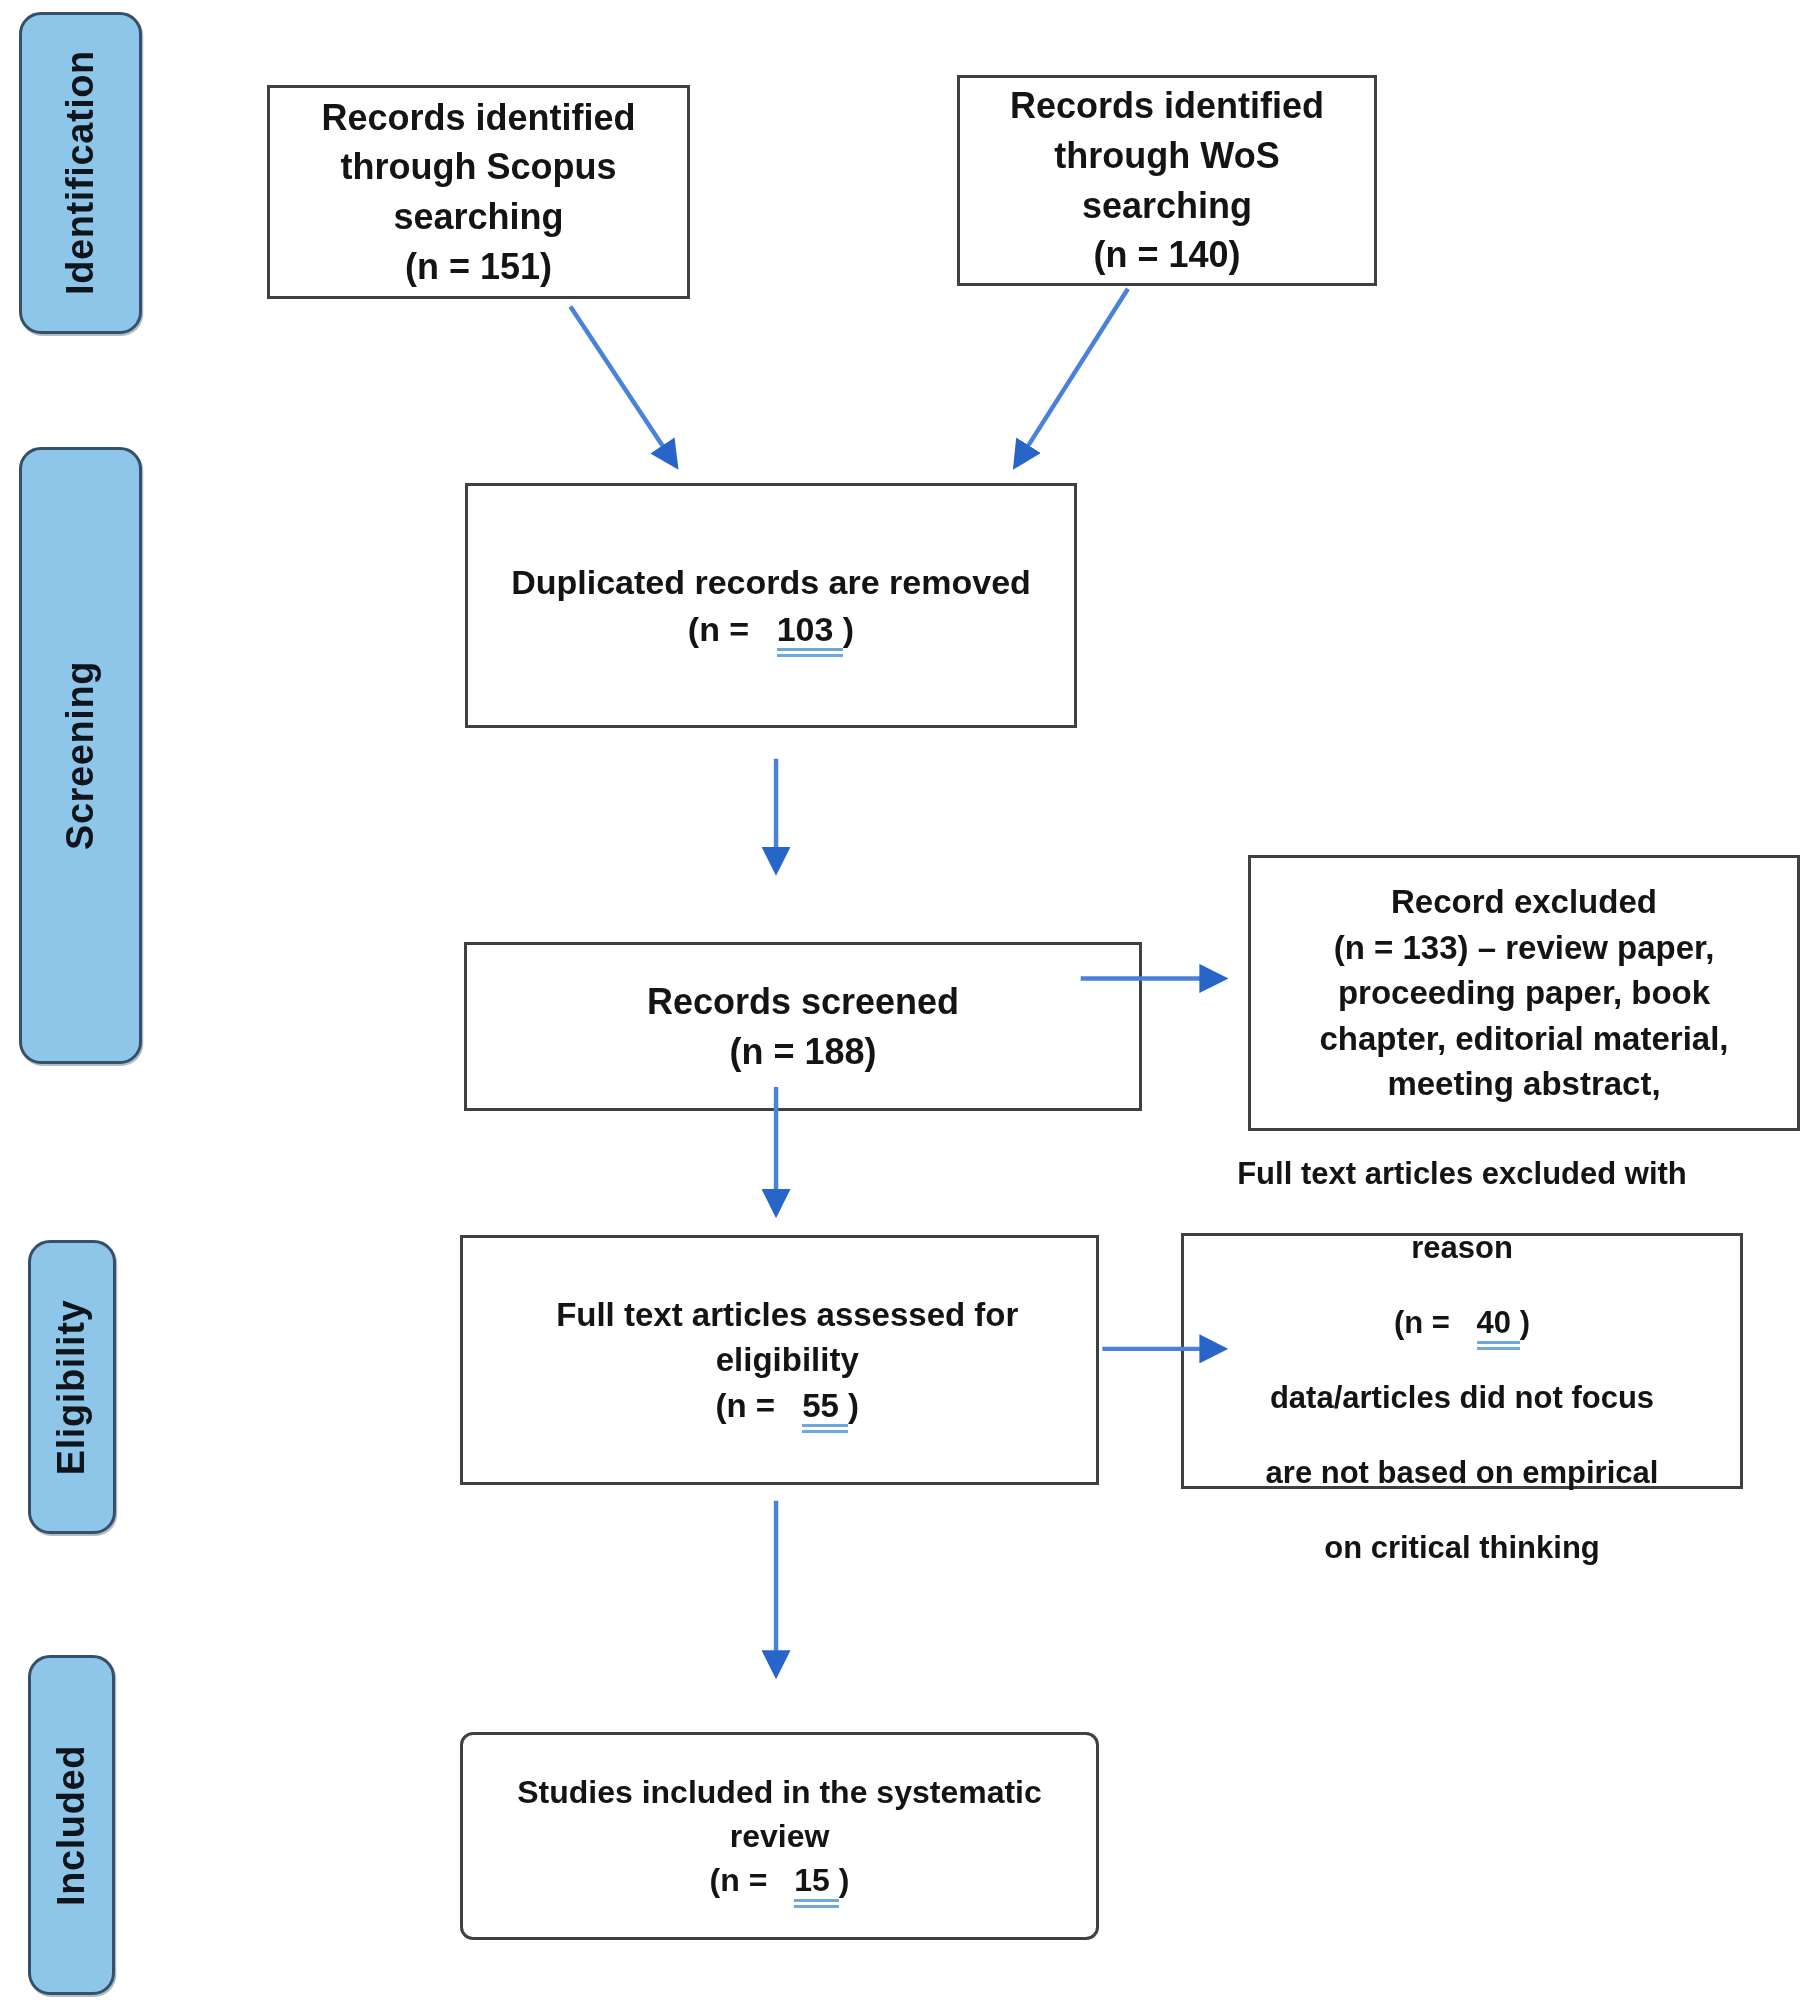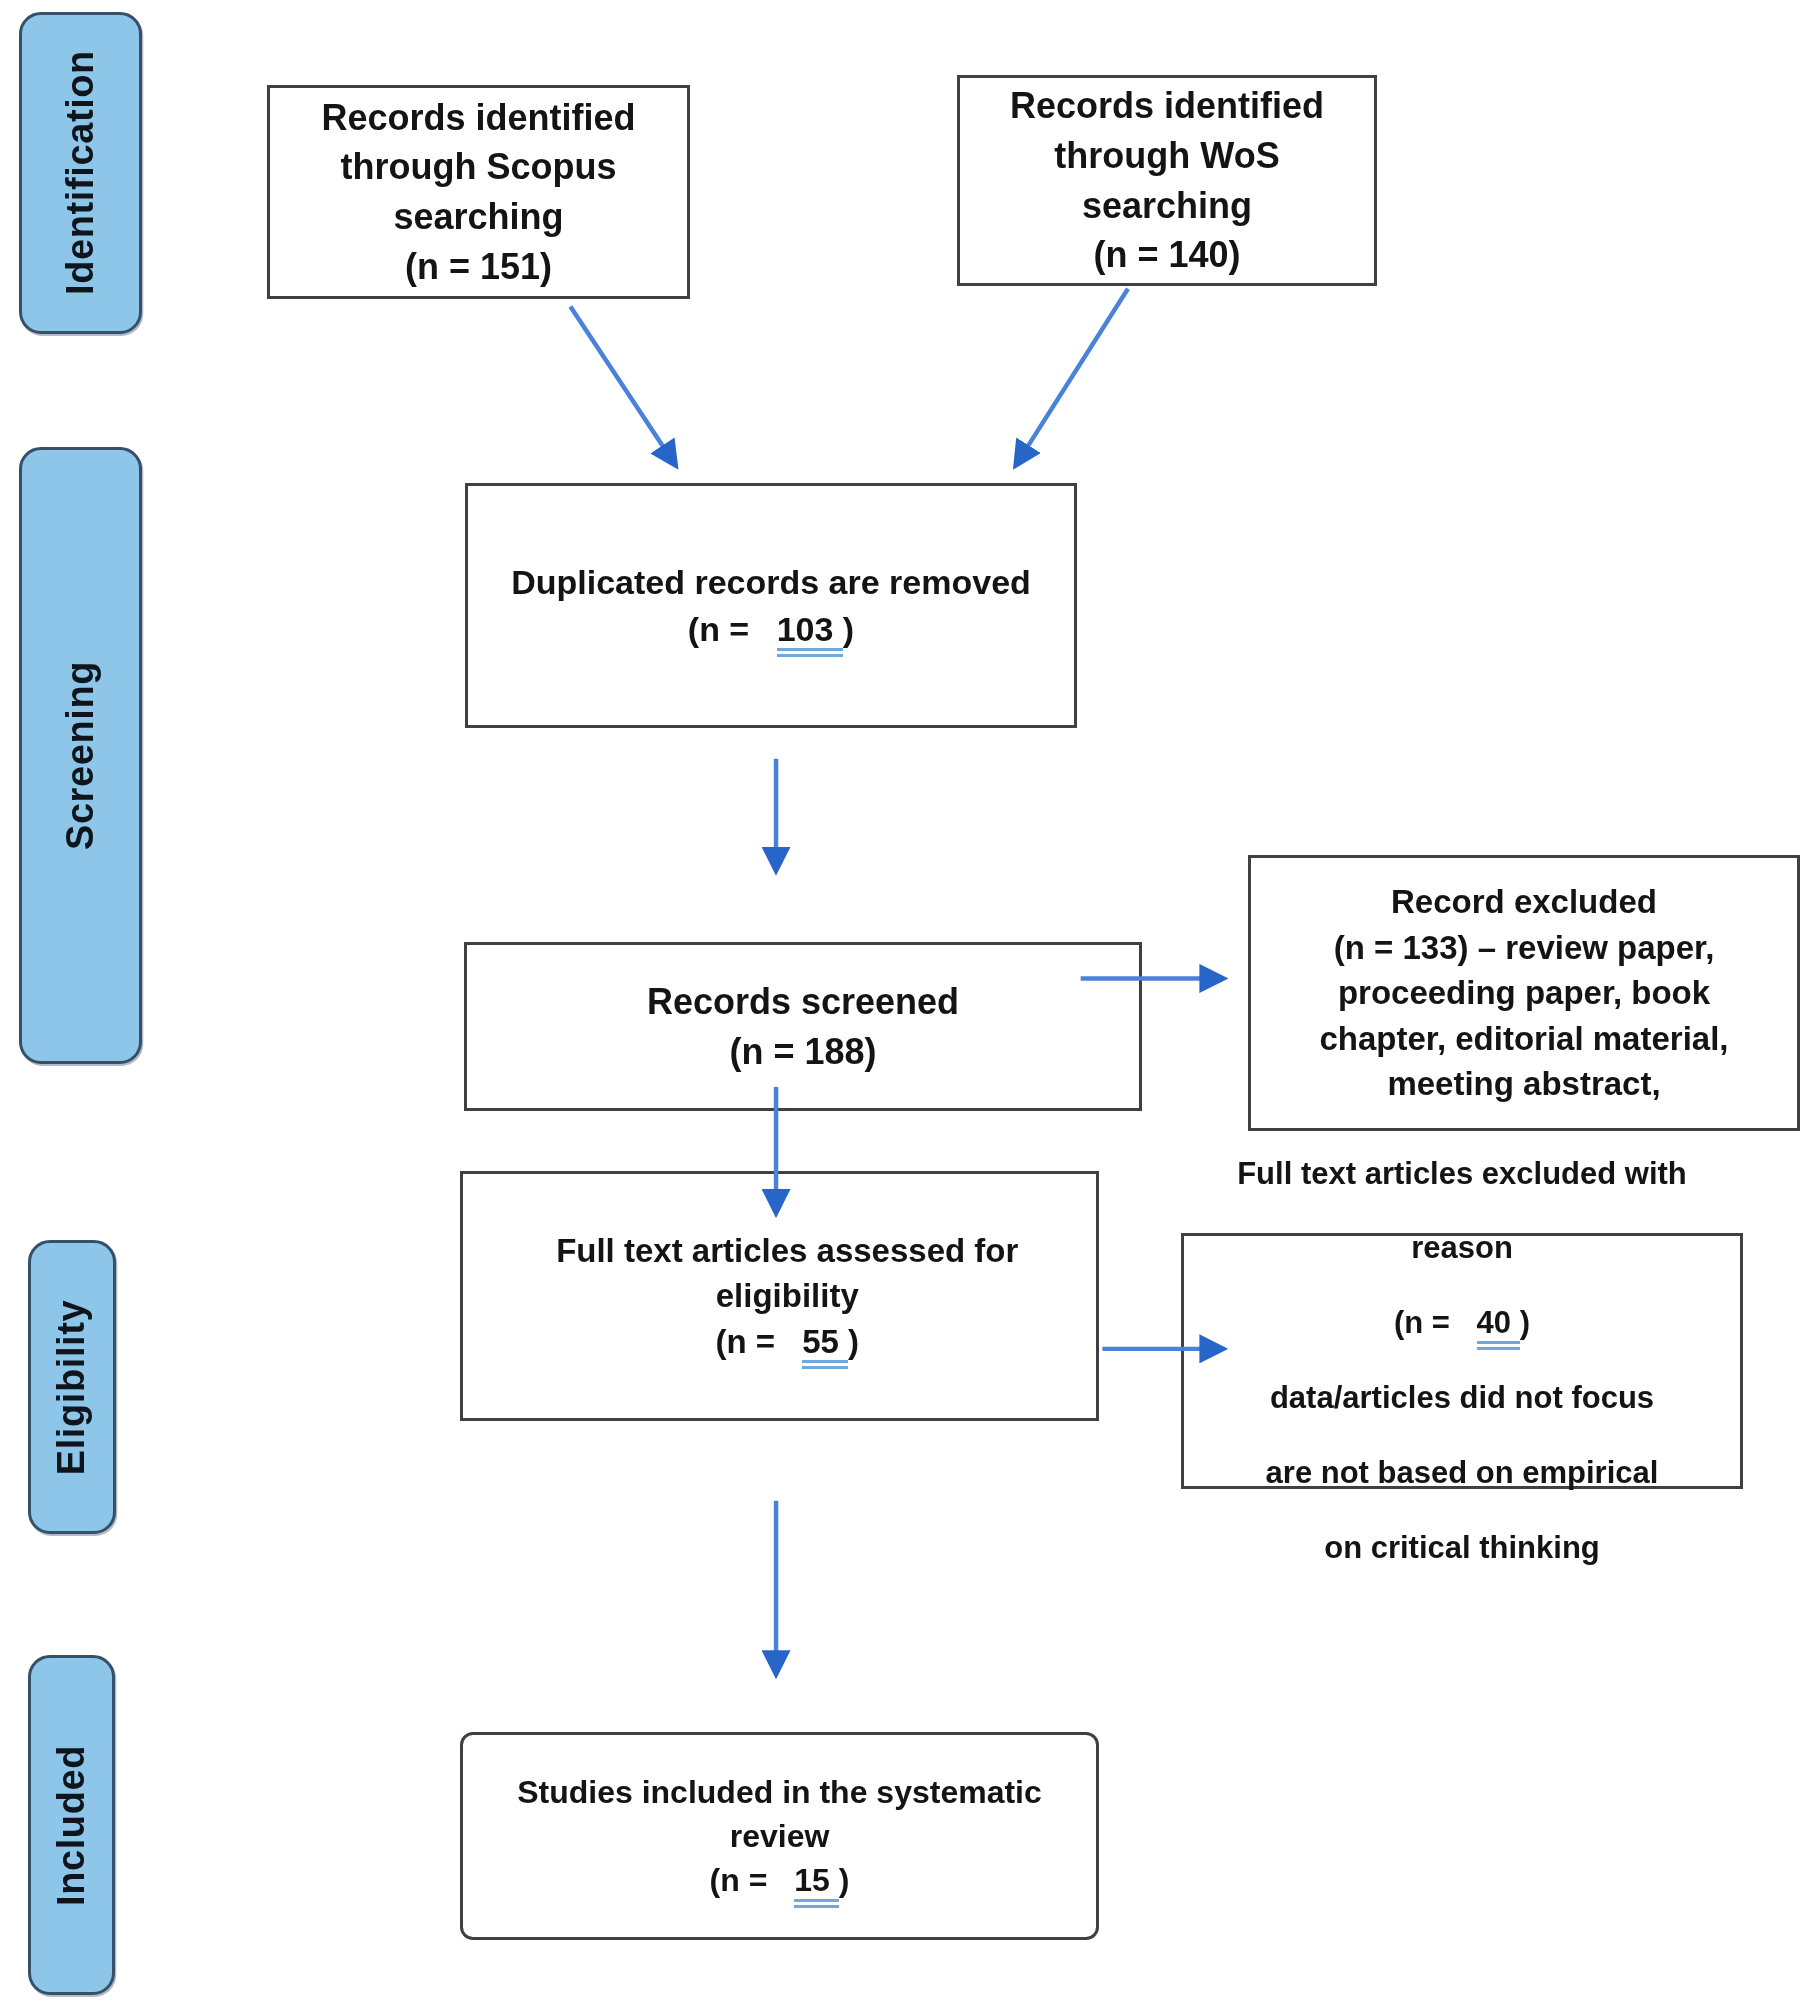--- a/index.html
+++ b/index.html
@@ -107,21 +107,21 @@
   </div>
 
   <div class="box f52" style="left:1248px;top:855px;width:552px;height:276px;">
     <div>Record excluded</div>
     <div>(n = 133) – review paper,</div>
     <div>proceeding paper, book</div>
     <div>chapter, editorial material,</div>
     <div>meeting abstract,</div>
   </div>
 
-  <div class="box f52" style="left:460px;top:1171px;width:639px;height:250px;padding-left:27px;">
+  <div class="box f52" style="left:460px;top:1235px;width:639px;height:250px;padding-left:27px;">
     <div>Full text articles assessed for</div>
     <div>eligibility</div>
     <div>
       <span>(n = </span><span class="ins">55&nbsp;</span><span>)</span>
     </div>
   </div>
 
   <div class="box f48" style="left:1181px;top:1233px;width:562px;height:256px;gap:32px;">
     <div>Full text articles excluded with</div>
     <div>reason</div>

